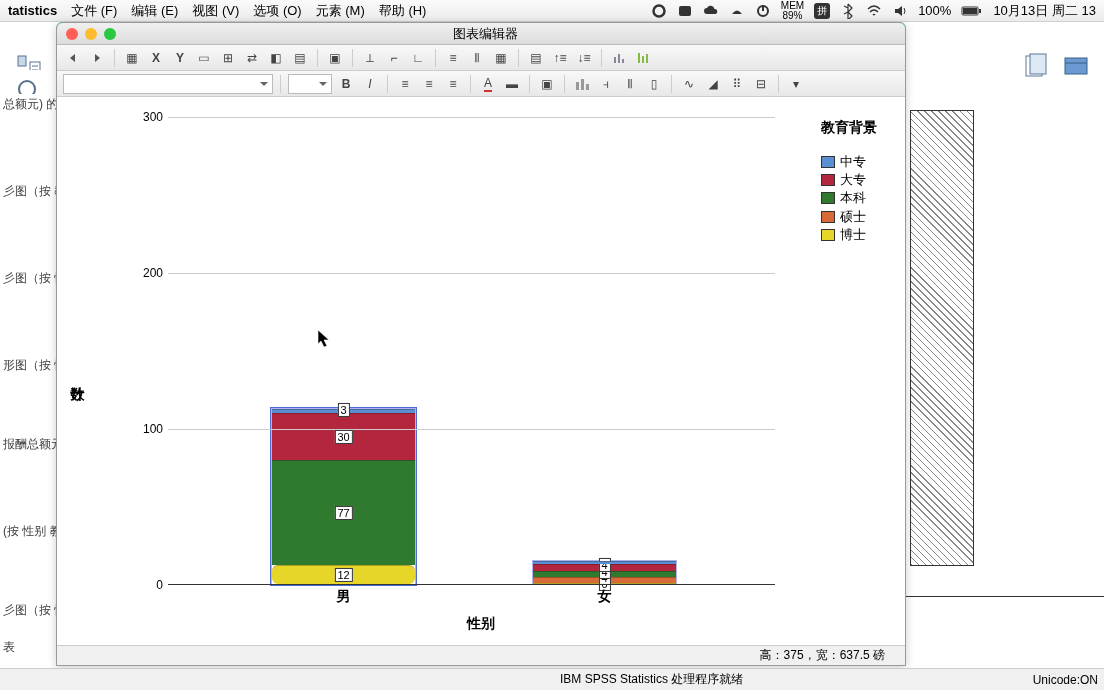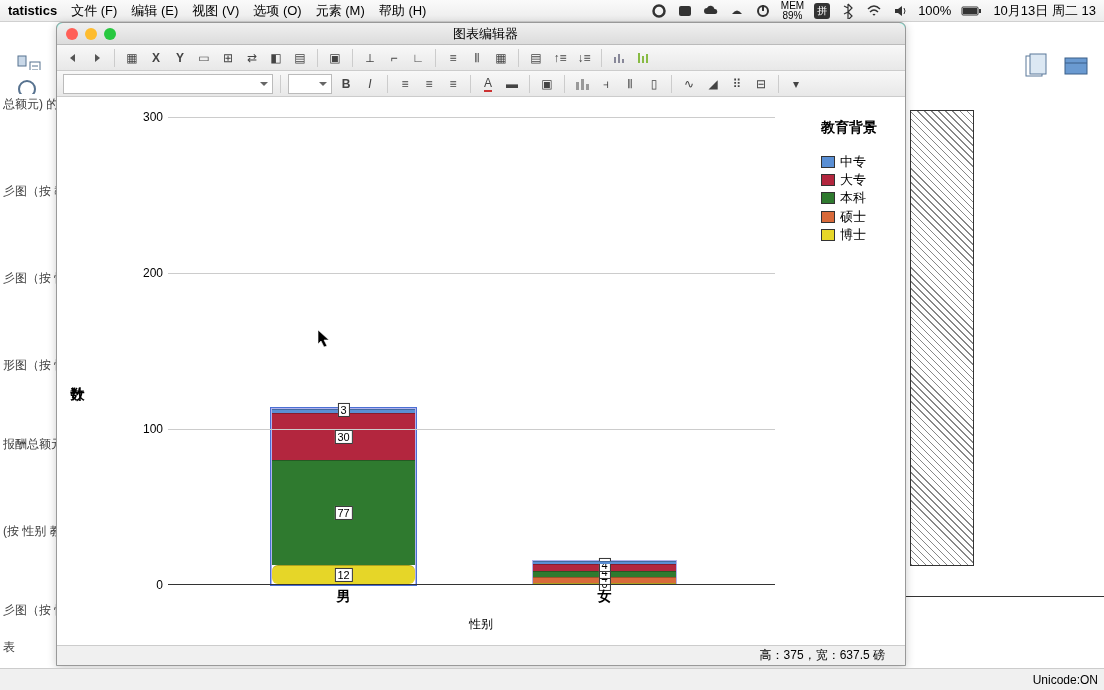--- a/index.html
+++ b/index.html
@@ -43,21 +43,21 @@
 .axis-v { position: absolute; left: 0; top: 0; bottom: 0; width: 40px; }
 .axis-v .tick { position: absolute; right: 0; font-size: 12px; text-align: right; width: 36px; transform: translateY(-50%); }
 .grid { position: absolute; left: 45px; right: 0; height: 1px; background: #ccc; }
 .axis-line-x { position: absolute; left: 45px; right: 0; bottom: 0; height: 1px; background: #333; }
 .bars { position: absolute; left: 90px; right: 40px; top: 0; bottom: 0; display: flex; justify-content: space-around; align-items: flex-end; }
 .barcol { width: 145px; display: flex; flex-direction: column-reverse; position: relative; border: 1px solid rgba(0,0,200,0.3); }
 .barcol.sel { outline: 1.5px solid #4a6fd4; }
 .seg { position: relative; border-top: 1px solid rgba(0,0,0,0.25); }
 .seg .lbl { position: absolute; left: 50%; top: 50%; transform: translate(-50%,-50%); background: #fff; border: 1px solid #333; padding: 0 2px; font-size: 11px; line-height: 1.1; }
 .catlbl { position: absolute; top: 100%; left: 50%; transform: translateX(-50%); padding-top: 4px; font-size: 14px; font-weight: bold; }
-.xlabel { position: absolute; left: 50%; bottom: 12px; transform: translateX(-50%); font-weight: normal; font-size: 12px; }
+.xlabel { position: absolute; left: 50%; bottom: 12px; transform: translateX(-50%); font-weight: bold; font-size: 14px; }
 .ylabel { position: absolute; left: 14px; top: 50%; transform: translateY(-50%); font-weight: bold; font-size: 14px; line-height: 1; }
 
 
 .legend { position: absolute; right: 28px; top: 22px; font-size: 13px; }
 .legend-title { font-weight: bold; margin-bottom: 16px; font-size: 14px; }
 .legend-item { display: flex; align-items: center; gap: 5px; line-height: 1.4; }
 .legend-sw { width: 14px; height: 12px; border: 1px solid #333; }
 
 
 .editor-status { height: 20px; border-top: 1px solid #ccc; background: #f0f0f0; font-size: 12px; display: flex; align-items: center; justify-content: flex-end; padding: 0 20px; }
@@ -341,14 +341,15 @@
         <path d="M1 1l0 14 3-3 3 6 3-1-3-6 5 0z" fill="#000" stroke="#fff" stroke-width="0.6"></path>
       </svg>
   </div>
 
   <div class="editor-status">
     <span>高：375，宽：637.5 磅</span>
   </div>
 </div>
 
 <div class="app-status">
+  <span class="mid">IBM SPSS Statistics 处理程序就绪</span>
   <span class="uni">Unicode:ON</span>
 </div>
 
 </body></html>

